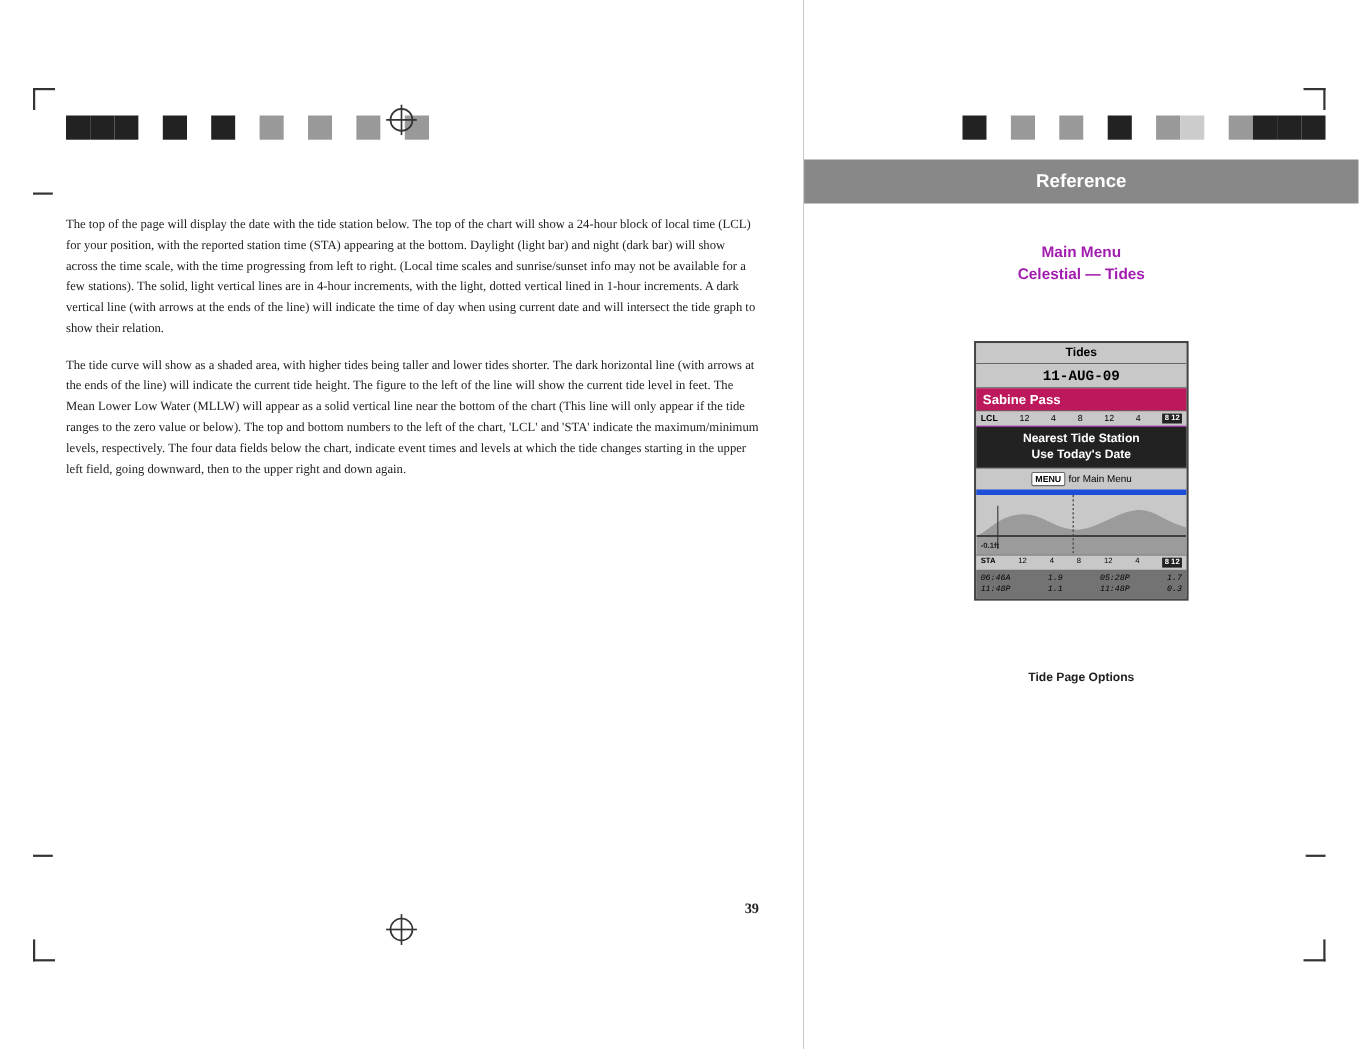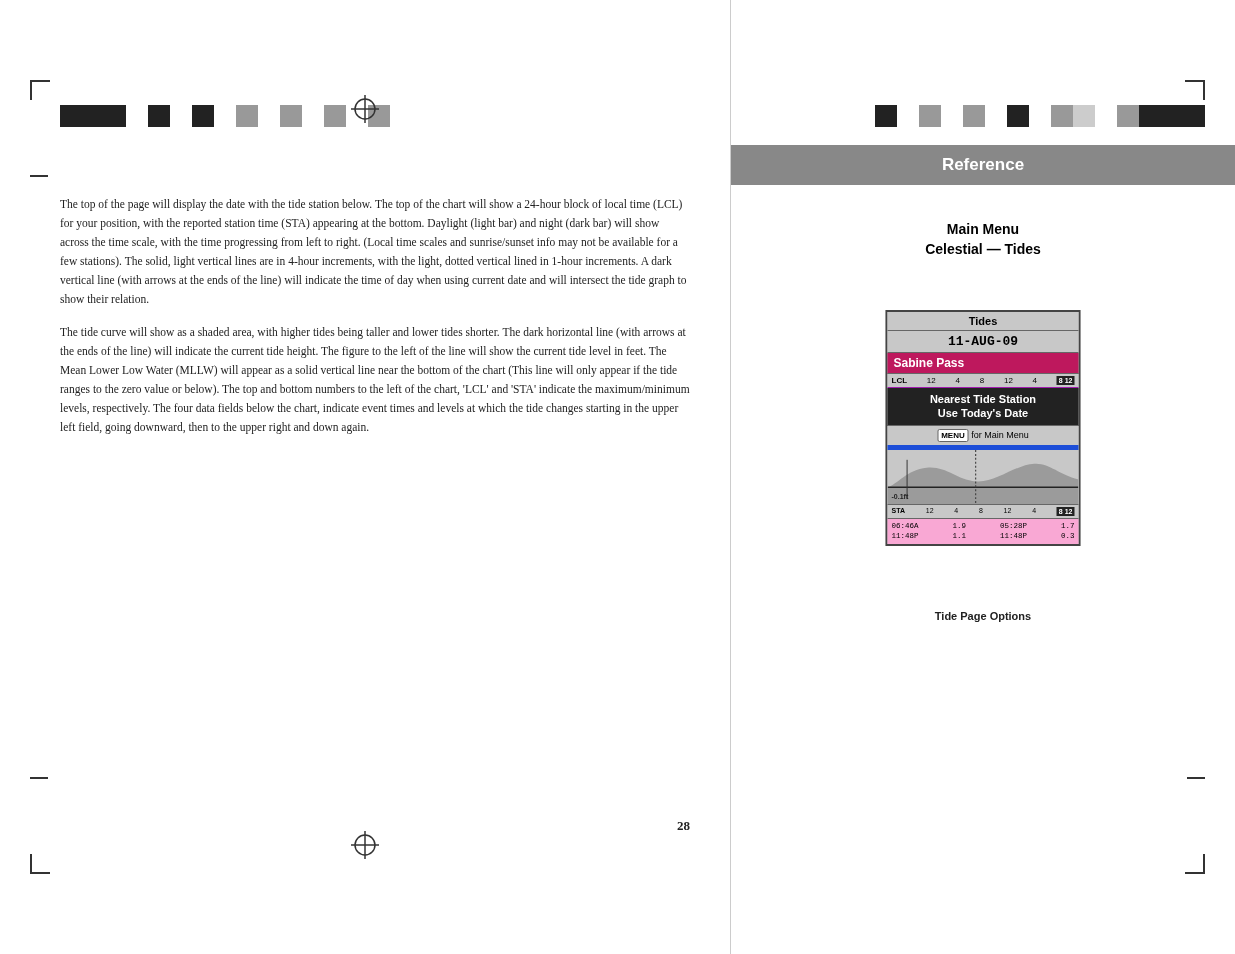--- a/index.html
+++ b/index.html
@@ -198,21 +198,21 @@
       position: absolute;
       top: 220px;
       left: 0;
       right: 0;
       text-align: center;
     }
 
     .section-title-text {
       font-size: 14px;
       font-weight: bold;
-      color: #000000;
+      color: #a21caf;
       font-family: Arial, sans-serif;
       line-height: 1.4;
     }
 
     
     .device-screen {
       position: absolute;
       top: 310px;
       left: 50%;
       transform: translateX(-50%);
@@ -325,24 +325,25 @@
     .device-sta-row {
       background: #c8c8c8;
       padding: 2px 4px;
       font-size: 7px;
       display: flex;
       justify-content: space-between;
       border-bottom: 1px solid #666;
     }
 
     .device-data-rows {
-      background: #f9a8d4;
+      background: #737373;
       padding: 2px 4px;
       font-size: 7.5px;
       font-family: 'Courier New', monospace;
+      font-style: italic;
     }
 
     .device-data-line {
       display: flex;
       justify-content: space-between;
       line-height: 1.4;
     }
 
     
     .screen-caption {
@@ -425,21 +426,21 @@
     </div>
 
     <div class="crosshair-bottom">
       <svg class="crosshair-svg" viewBox="0 0 28 28">
         <circle cx="14" cy="14" r="10" fill="none" stroke="#333" stroke-width="1.5"></circle>
         <line x1="14" y1="0" x2="14" y2="28" stroke="#333" stroke-width="1.5"></line>
         <line x1="0" y1="14" x2="28" y2="14" stroke="#333" stroke-width="1.5"></line>
       </svg>
     </div>
 
-    <div class="page-number">28</div>
+    <div class="page-number">39</div>
 
   </div>
 
   <div class="right-col">
     <div class="right-col-inner">
 
       <div class="corner-mark-tr"></div>
       <div class="corner-mark-br"></div>
       <div class="dash-mark-right-top"></div>
       <div class="dash-mark-right-bottom"></div>

